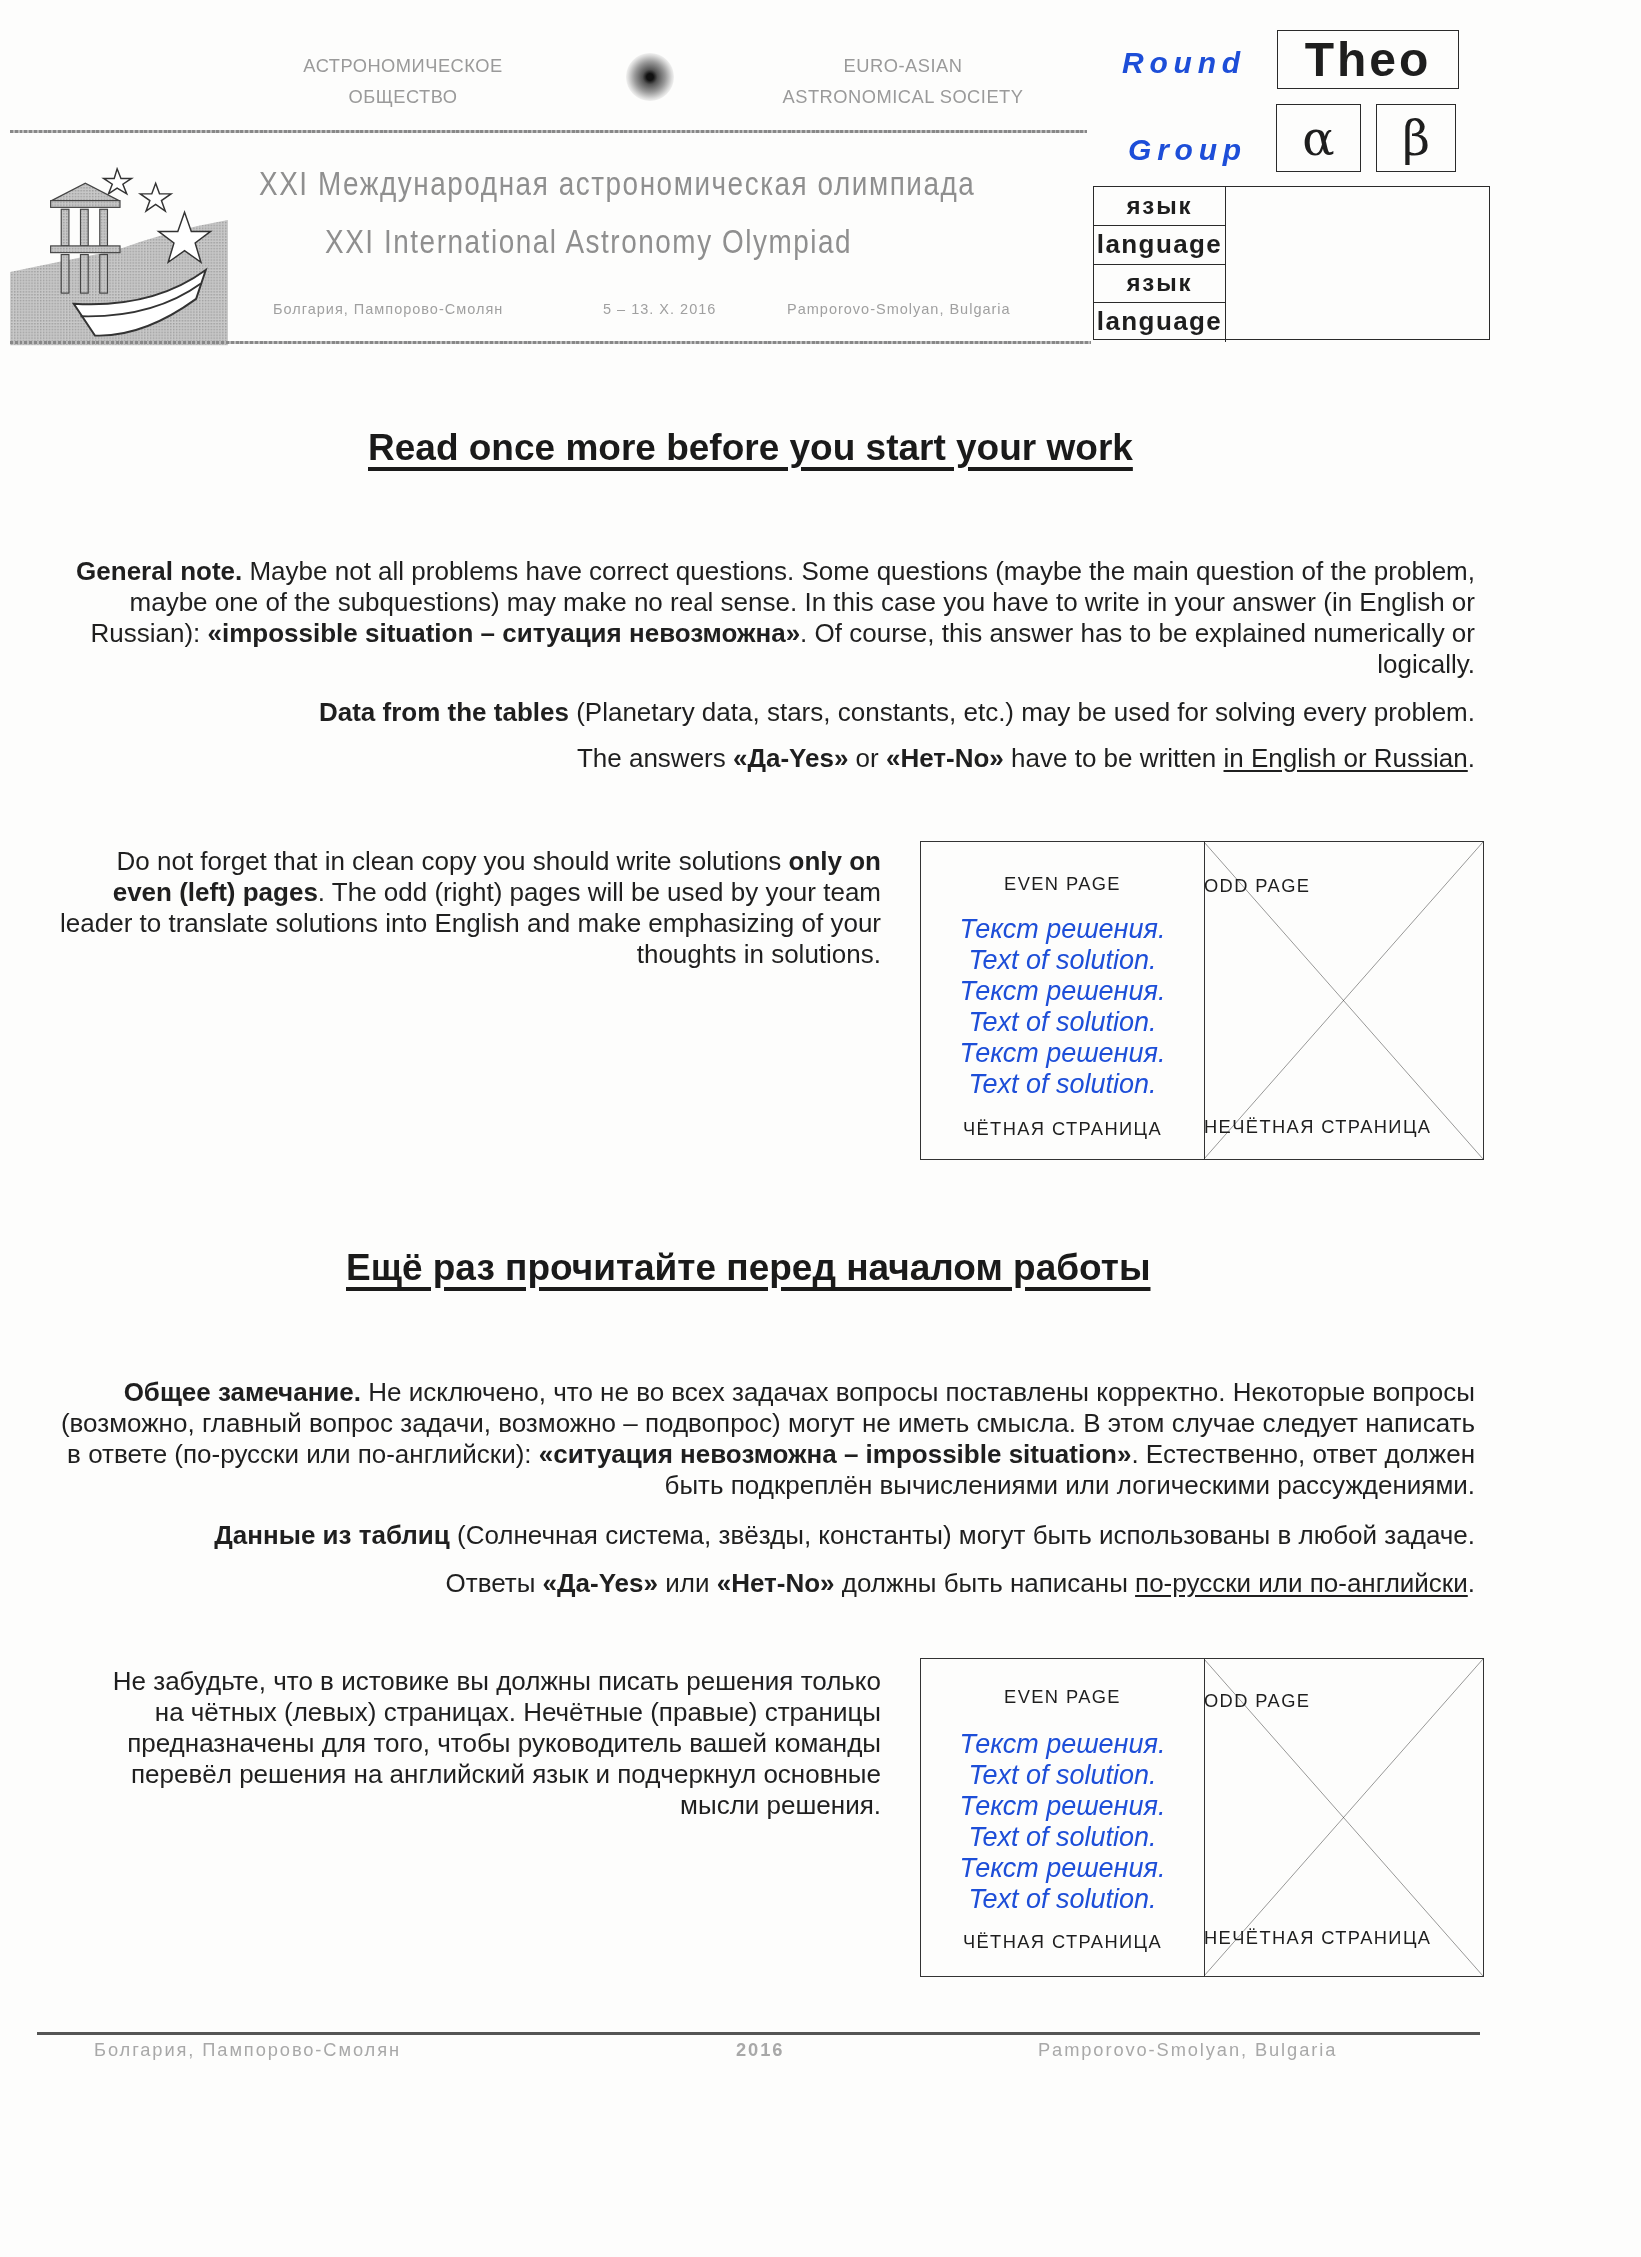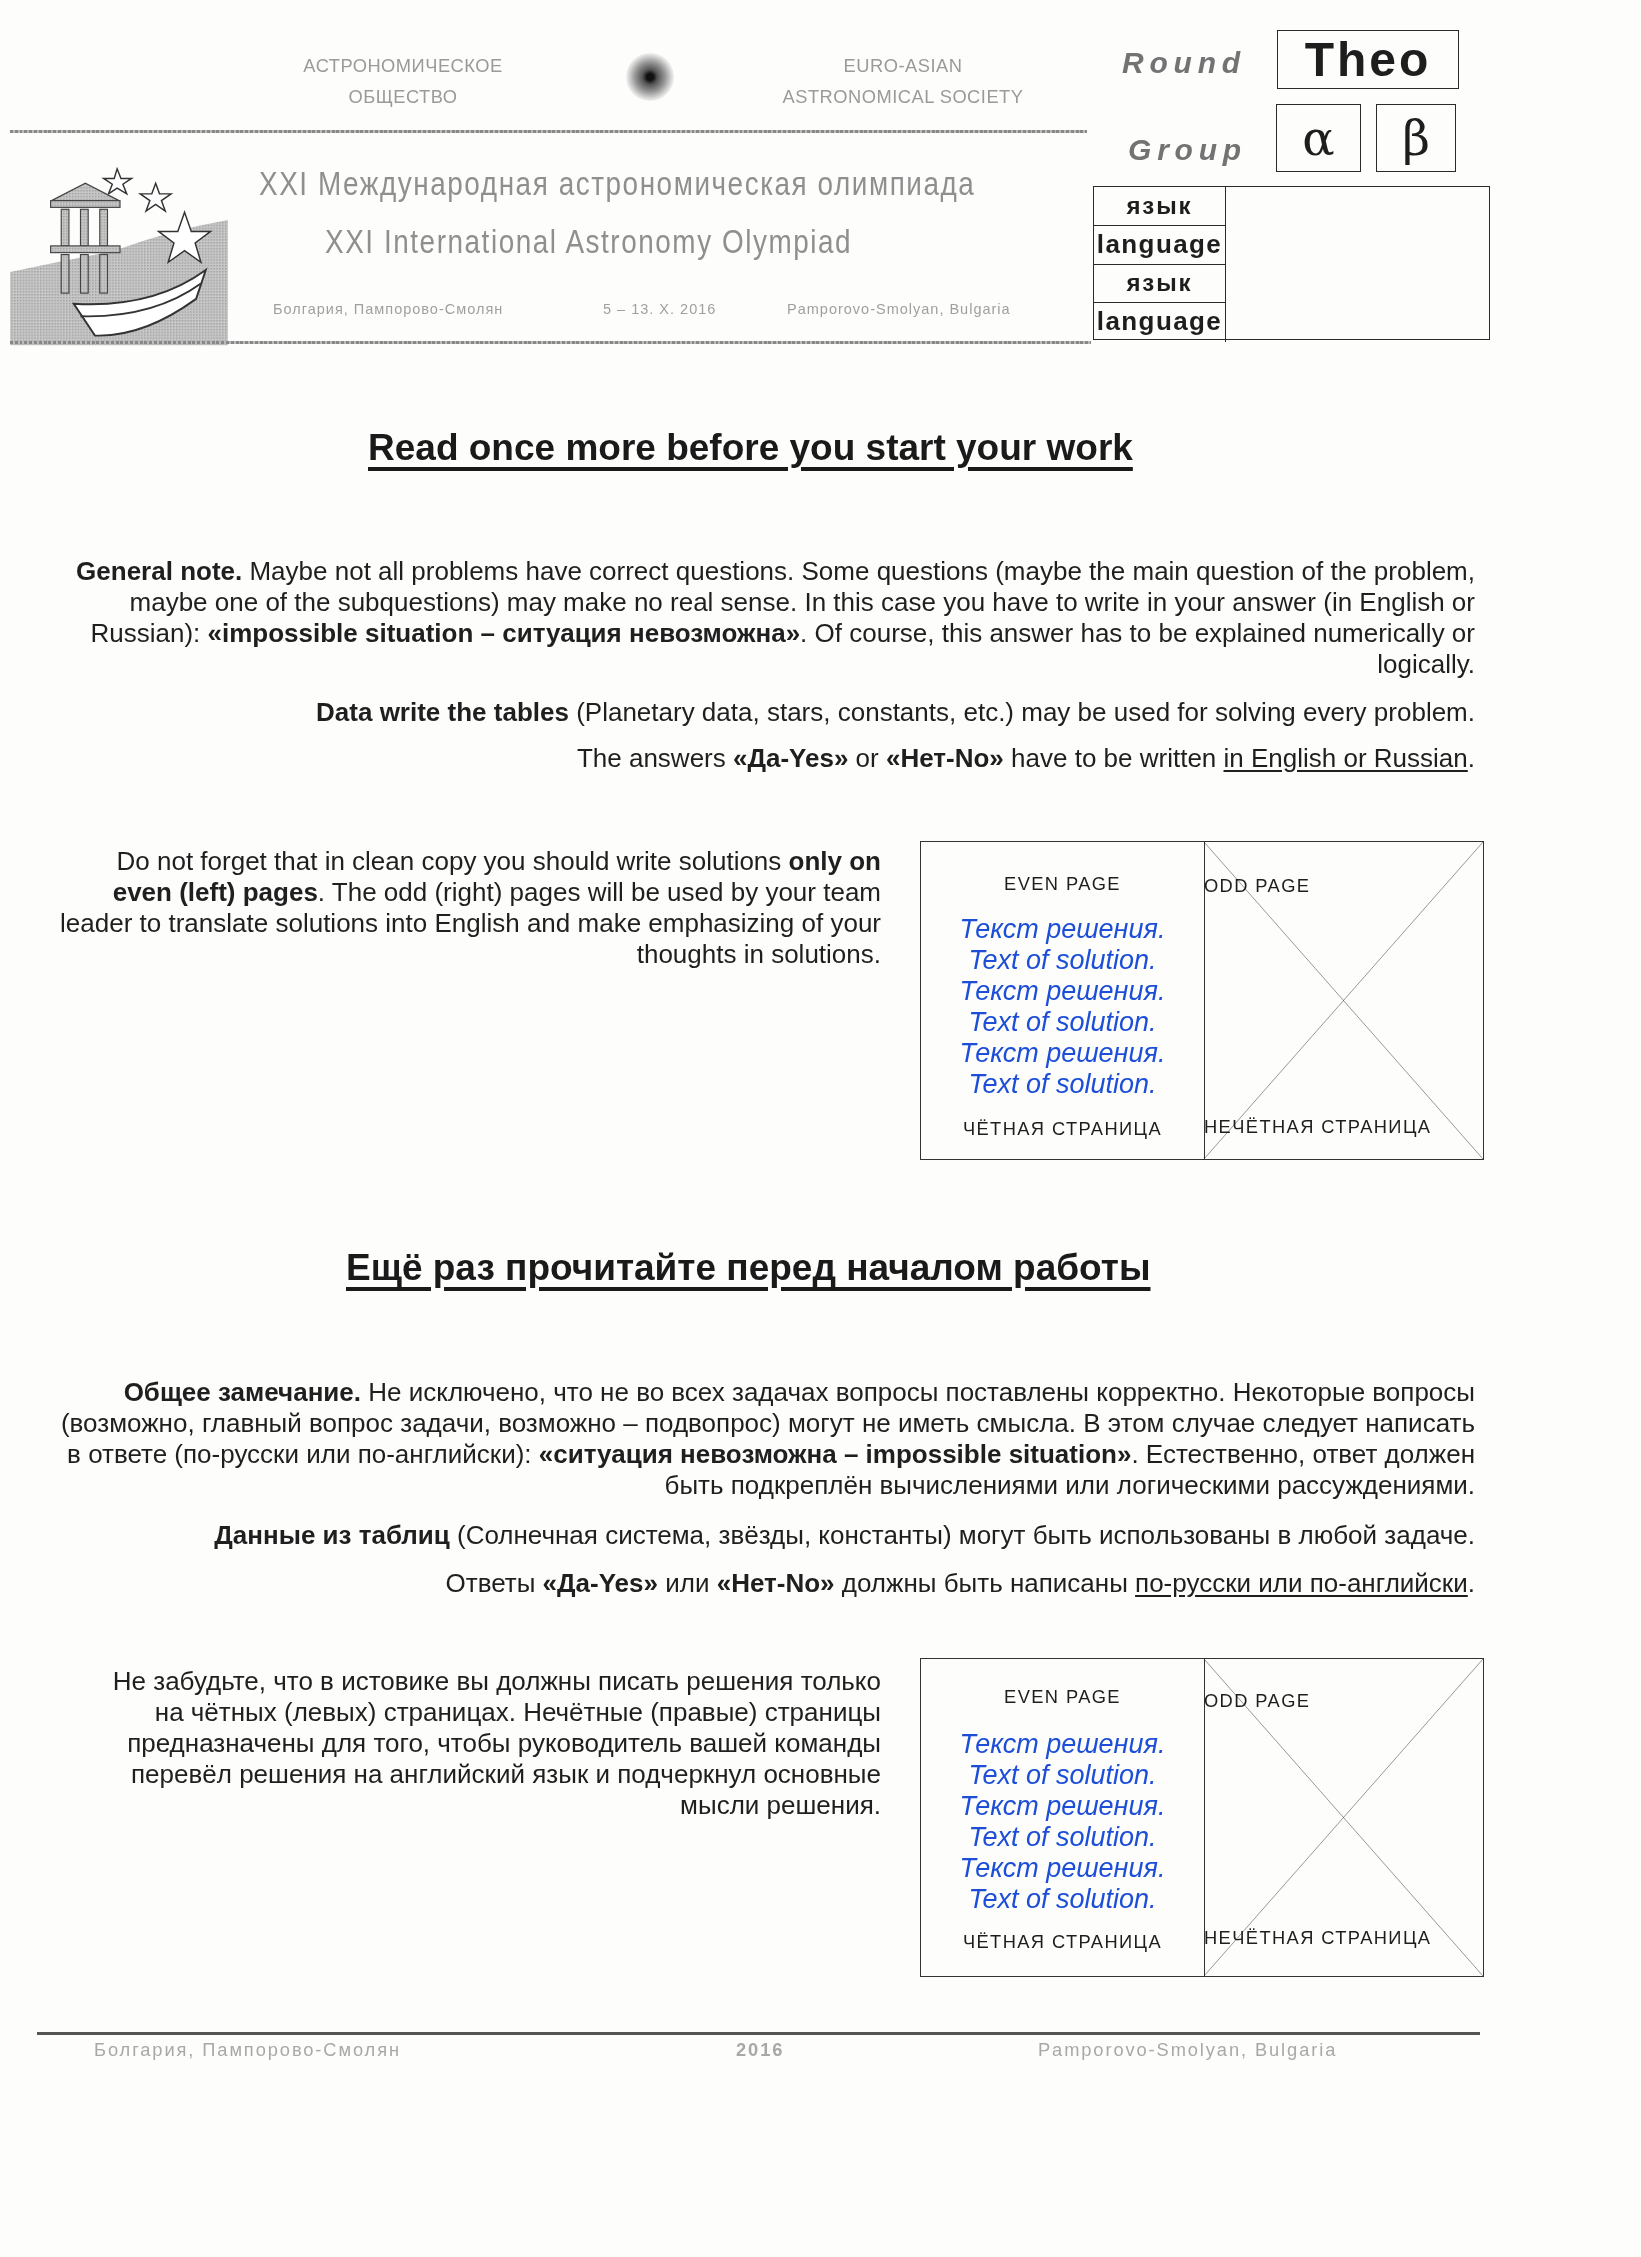--- a/index.html
+++ b/index.html
@@ -9,21 +9,21 @@
     font-family: "Liberation Sans", sans-serif; color: #1e1e1e;
   }
   .abs { position: absolute; }
   
   .soc { color: #9a9a9a; font-size: 18.3px; letter-spacing: 0.5px; text-align: center; line-height: 31px; }
   .galaxy { width: 48px; height: 48px; border-radius: 50%;
     background: radial-gradient(circle, #111 0 10%, #555 22%, #999 45%, rgba(180,180,180,0.4) 65%, rgba(255,255,255,0) 75%); }
   .rule { height: 2.9px; background: repeating-linear-gradient(90deg, #888 0 2.9px, #bbb 2.9px 4.8px); }
   .olymp-ru, .olymp-en { color: #8f8f8f; font-size: 34px; letter-spacing: 1.9px; transform: scaleX(0.82); transform-origin: left top; white-space: nowrap; }
   .olymp-sub { color: #a0a0a0; font-size: 14.5px; letter-spacing: 1px; white-space: nowrap; }
-  .lbl-italic { font-weight: bold; font-style: italic; font-size: 30px; letter-spacing: 5.8px; color: #737373; }
+  .lbl-italic { font-weight: bold; font-style: italic; font-size: 30px; letter-spacing: 5.8px; color: #1d4ed8; }
   .box { border: 1.9px solid #2a2a2a; box-sizing: border-box; display: flex; align-items: center; justify-content: center; }
   .theo { font-size: 48px; font-weight: bold; letter-spacing: 2.9px; }
   .greek { font-size: 48px; font-family: "DejaVu Serif", serif; }
   .lang-table { border: 1.9px solid #2a2a2a; box-sizing: border-box; }
   .lang-lbl { position: absolute; left: 0; width: 132px; border-right: 1.9px solid #2a2a2a; box-sizing: border-box; text-align: center; font-weight: bold; }
   .lang-lbl.ru { font-size: 24px; letter-spacing: 1.9px; line-height: 37px; height: 39px; border-bottom: 1.9px solid #2a2a2a; }
   .lang-lbl.en { font-size: 26px; letter-spacing: 1.4px; line-height: 37px; height: 39px; }
   .lang-val { position: absolute; left: 132px; right: 0; text-align: center; font-size: 52px; font-weight: bold; font-style: italic; text-decoration: underline; text-decoration-thickness: 3.9px; text-underline-offset: 5.8px; letter-spacing: 1.9px; }
   
   .heading { font-size: 37px; font-weight: bold; text-decoration: underline; text-decoration-thickness: 3.9px; text-underline-offset: 6.8px; white-space: nowrap; color: #1a1a1a; }
@@ -108,21 +108,21 @@
   <div class="lang-lbl en" style="top:116px;">language</div>
 </div>
 
 <div class="abs heading" style="left:368px; top:427px;">Read once more before you start your work</div>
 
 <div class="abs para" style="left:50px; top:556px; width:1425px;">
   <b>General note.</b><span> Maybe not all problems have correct questions. Some questions (maybe the main question of the problem, maybe one of the subquestions) may make no real sense. In this case you have to write in your answer (in English or Russian): </span><b>«impossible situation – ситуация невозможна»</b><span>. Of course, this answer has to be explained numerically or logically.</span>
 </div>
 
 <div class="abs para" style="left:50px; top:697px; width:1425px;">
-  <b>Data write the tables</b><span> (Planetary data, stars, constants, etc.) may be used for solving every problem.</span>
+  <b>Data from the tables</b><span> (Planetary data, stars, constants, etc.) may be used for solving every problem.</span>
 </div>
 
 <div class="abs para" style="left:50px; top:743px; width:1425px;">
   <span>The answers </span><b>«Да-Yes»</b><span> or </span><b>«Нет-No»</b><span> have to be written </span><u>in English or Russian</u><span>.</span>
 </div>
 
 <div class="abs para" style="left:58px; top:846px; width:823px;">
   <span>Do not forget that in clean copy you should write solutions </span><b>only on even (left) pages</b><span>. The odd (right) pages will be used by your team leader to translate solutions into English and make emphasizing of your thoughts in solutions.</span>
 </div>
 

